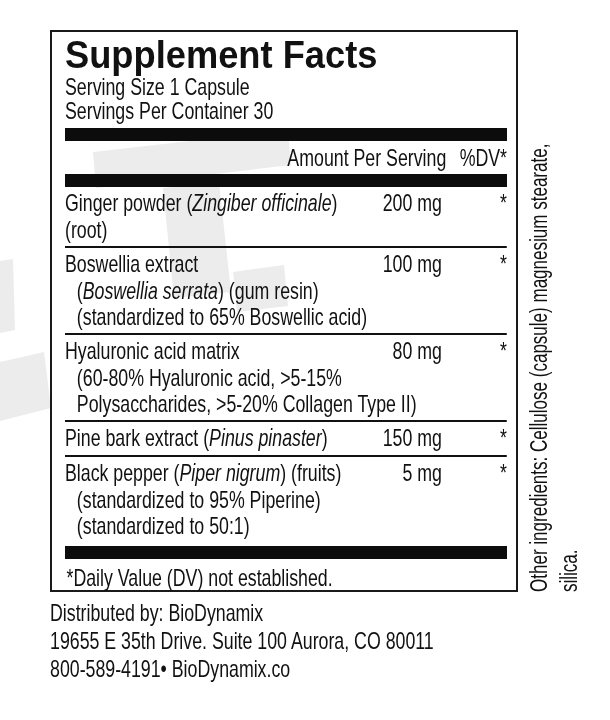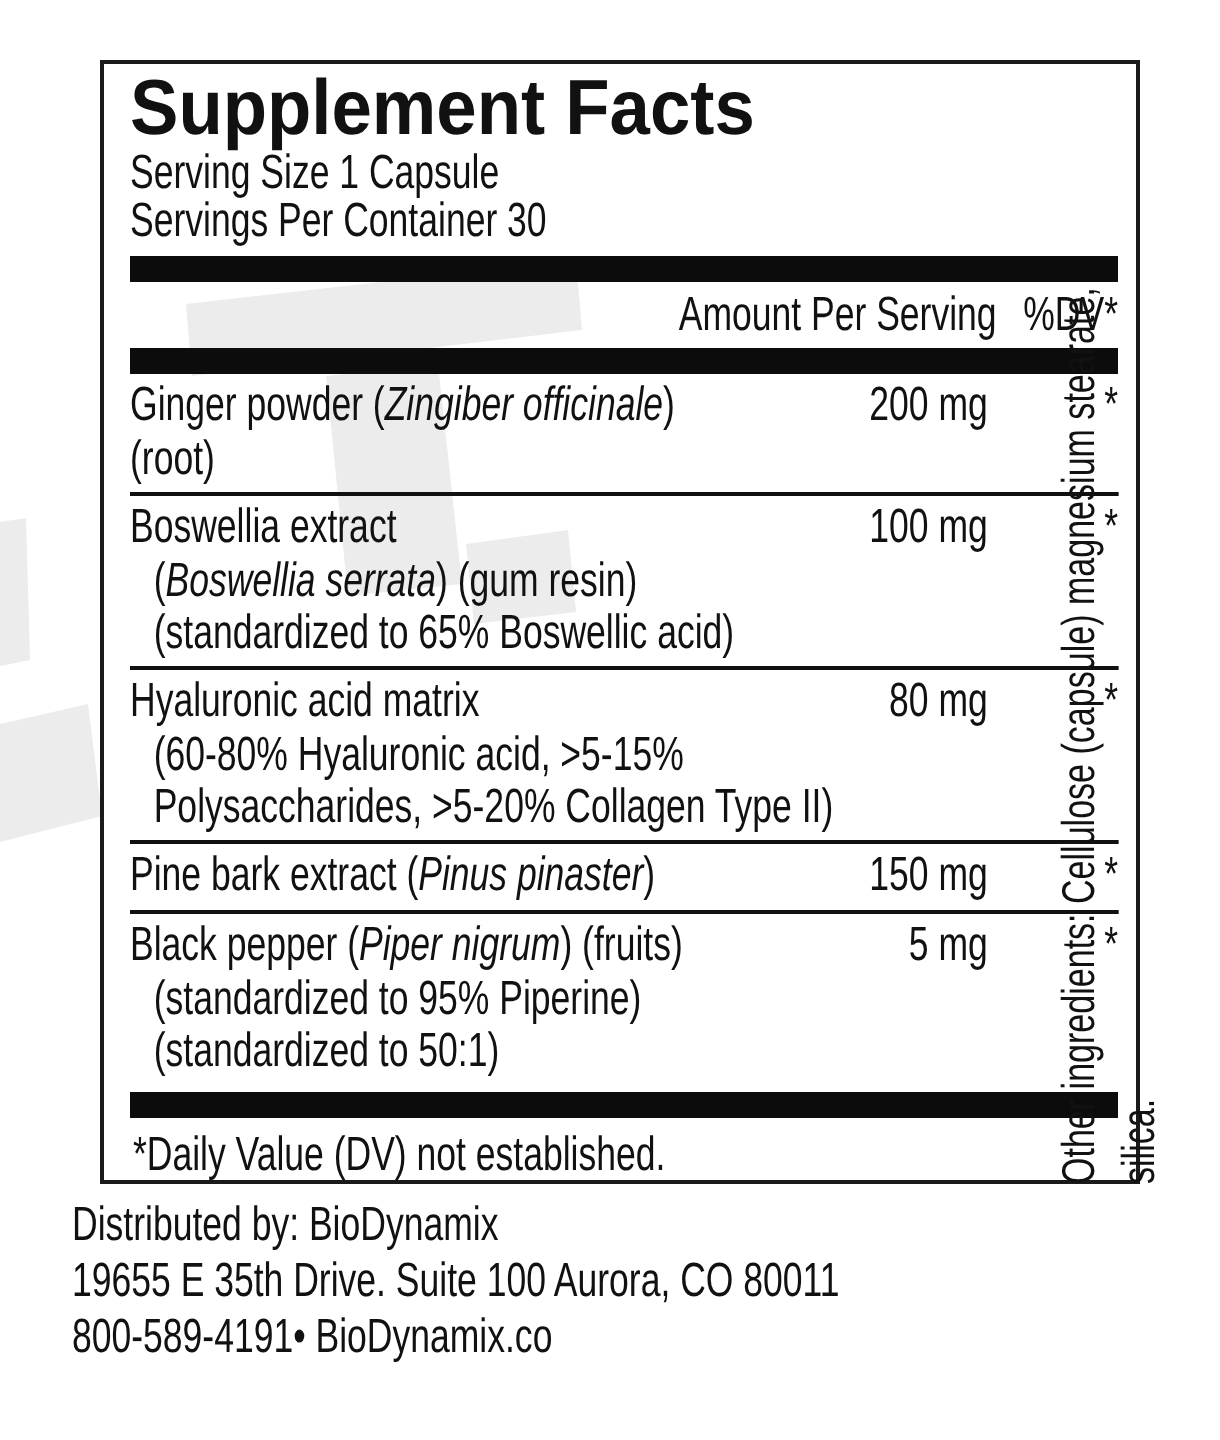--- a/index.html
+++ b/index.html
@@ -11,21 +11,21 @@
     position:relative;
     overflow:hidden;
   }
   .watermark { position:absolute; left:0; top:0; z-index:0; }
 
   
   .cx { transform:scaleX(0.74); transform-origin:0 0; width:135.14%; }
 
   .facts-box {
     position:absolute; left:50px; top:30px;
-    width:520px; height:562px;
+    width:468px; height:562px;
     box-sizing:border-box;
     border:2.5px solid #1a1a1a;
     padding:0 9px 1px 13px;
     z-index:1;
     background:transparent;
   }
   .title {
     font-size:39px; font-weight:bold; line-height:41px;
     margin-top:2px; white-space:nowrap;
     transform:scaleX(0.93); transform-origin:0 0; width:107.5%;
@@ -48,21 +48,21 @@
   .footnote { font-size:24px; line-height:27px; padding:5px 0 0 2px; white-space:nowrap; }
 
   .side { position:absolute; left:524px; top:28px; width:62px; height:564px; z-index:1; }
   .side-inner {
     position:absolute; left:0; top:0; width:564px; height:62px;
     transform-origin:0 0;
     transform:rotate(-90deg) translateX(-564px);
   }
   .side-text { font-size:23px; line-height:30px; white-space:nowrap; }
 
-  .footer { position:absolute; left:36px; top:599px; z-index:1; }
+  .footer { position:absolute; left:50px; top:599px; z-index:1; }
   .footer-lines { font-size:24px; line-height:28px; white-space:nowrap; }
 
   i { font-style:italic; }
 </style>
 </head>
 <body>
 
 <svg class="watermark" width="610" height="720" viewBox="0 0 610 720" aria-hidden="true">
   <polygon points="93,152 288,130 291,165 96,188" fill="#ececec"></polygon>
   <polygon points="163,188 219,182 231,292 174,298" fill="#ececec"></polygon>

